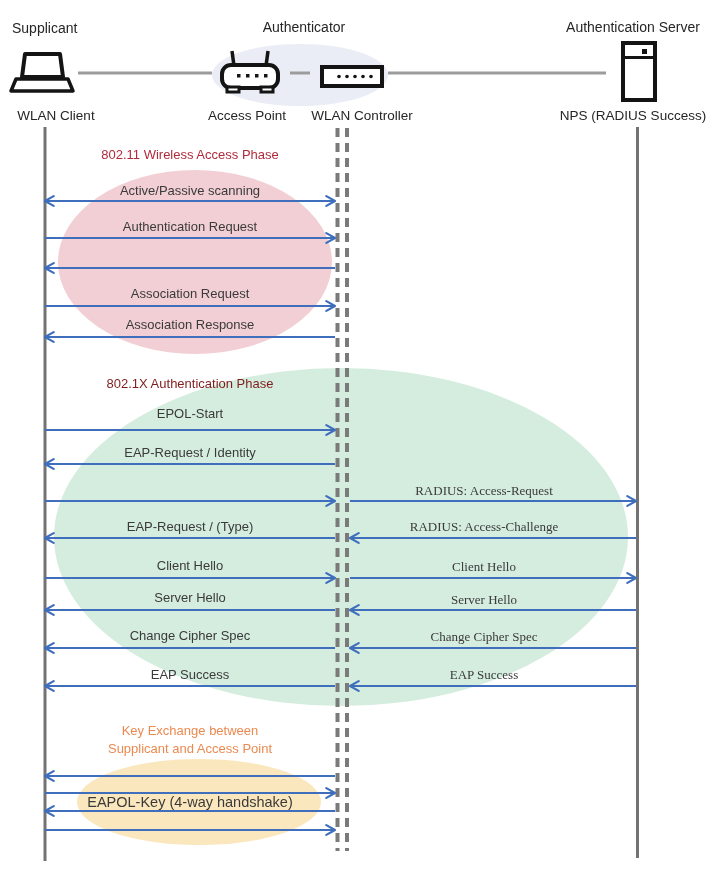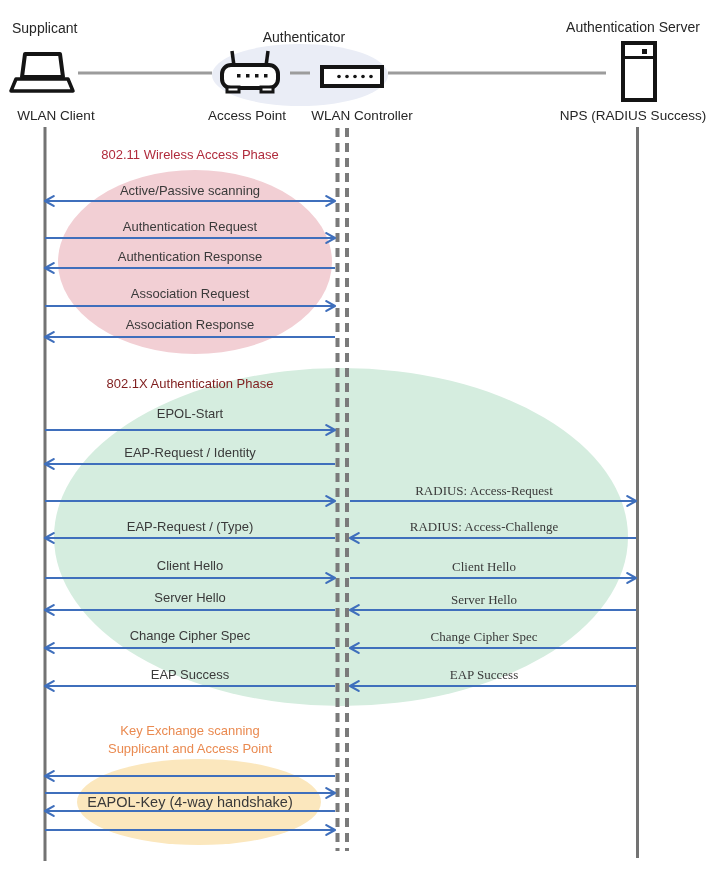--- a/index.html
+++ b/index.html
@@ -111,48 +111,47 @@
 
     <line class="arrow" x1="350" y1="501" x2="636" y2="501" marker-end="url(#ah)"></line>
     <line class="arrow" x1="350" y1="538" x2="636" y2="538" marker-start="url(#at)"></line>
     <line class="arrow" x1="350" y1="578" x2="636" y2="578" marker-end="url(#ah)"></line>
     <line class="arrow" x1="350" y1="610" x2="636" y2="610" marker-start="url(#at)"></line>
     <line class="arrow" x1="350" y1="648" x2="636" y2="648" marker-start="url(#at)"></line>
     <line class="arrow" x1="350" y1="686" x2="636" y2="686" marker-start="url(#at)"></line>
   </svg>
 
   <div class="lbl actor left-align" style="left:12px; top:20px;">Supplicant</div>
-  <div class="lbl actor" style="left:224px; top:29px; width:160px;">Authenticator</div>
+  <div class="lbl actor" style="left:224px; top:19px; width:160px;">Authenticator</div>
   <div class="lbl actor" style="left:548px; top:19px; width:170px;">Authentication Server</div>
 
   <div class="lbl device" style="left:16px; top:108px; width:80px;">WLAN Client</div>
   <div class="lbl device" style="left:187px; top:108px; width:120px;">Access Point</div>
   <div class="lbl device" style="left:292px; top:108px; width:140px;">WLAN Controller</div>
   <div class="lbl device" style="left:553px; top:108px; width:160px;">NPS (RADIUS Success)</div>
 
   <div class="lbl left-col p1-title" style="top:147px;">802.11 Wireless Access Phase</div>
   <div class="lbl left-col" style="top:219px;">Authentication Request</div>
   <div class="lbl left-col" style="top:183px;">Active/Passive scanning</div>
-  <div class="lbl left-col" style="top:249px;">Authentication Response</div>
   <div class="lbl left-col" style="top:286px;">Association Request</div>
   <div class="lbl left-col" style="top:317px;">Association Response</div>
 
   <div class="lbl left-col p2-title" style="top:376px;">802.1X Authentication Phase</div>
   <div class="lbl left-col" style="top:406px;">EPOL-Start</div>
   <div class="lbl left-col" style="top:445px;">EAP-Request / Identity</div>
   <div class="lbl left-col" style="top:519px;">EAP-Request / (Type)</div>
   <div class="lbl left-col" style="top:558px;">Client Hello</div>
   <div class="lbl left-col" style="top:590px;">Server Hello</div>
   <div class="lbl left-col" style="top:628px;">Change Cipher Spec</div>
   <div class="lbl left-col" style="top:667px;">EAP Success</div>
 
   <div class="lbl right-col" style="top:483px;">RADIUS: Access-Request</div>
   <div class="lbl right-col" style="top:519px;">RADIUS: Access-Challenge</div>
   <div class="lbl right-col" style="top:559px;">Client Hello</div>
   <div class="lbl right-col" style="top:592px;">Server Hello</div>
   <div class="lbl right-col" style="top:629px;">Change Cipher Spec</div>
   <div class="lbl right-col" style="top:667px;">EAP Success</div>
 
-  <div class="lbl left-col p3-title" style="top:723px;">Key Exchange scanning</div>
+  <div class="lbl left-col p3-title" style="top:723px;">Key Exchange between</div>
   <div class="lbl left-col p3-title" style="top:741px;">Supplicant and Access Point</div>
   <div class="lbl left-col big" style="top:794px;">EAPOL-Key (4-way handshake)</div>
 
 </div>
 
 </body></html>

